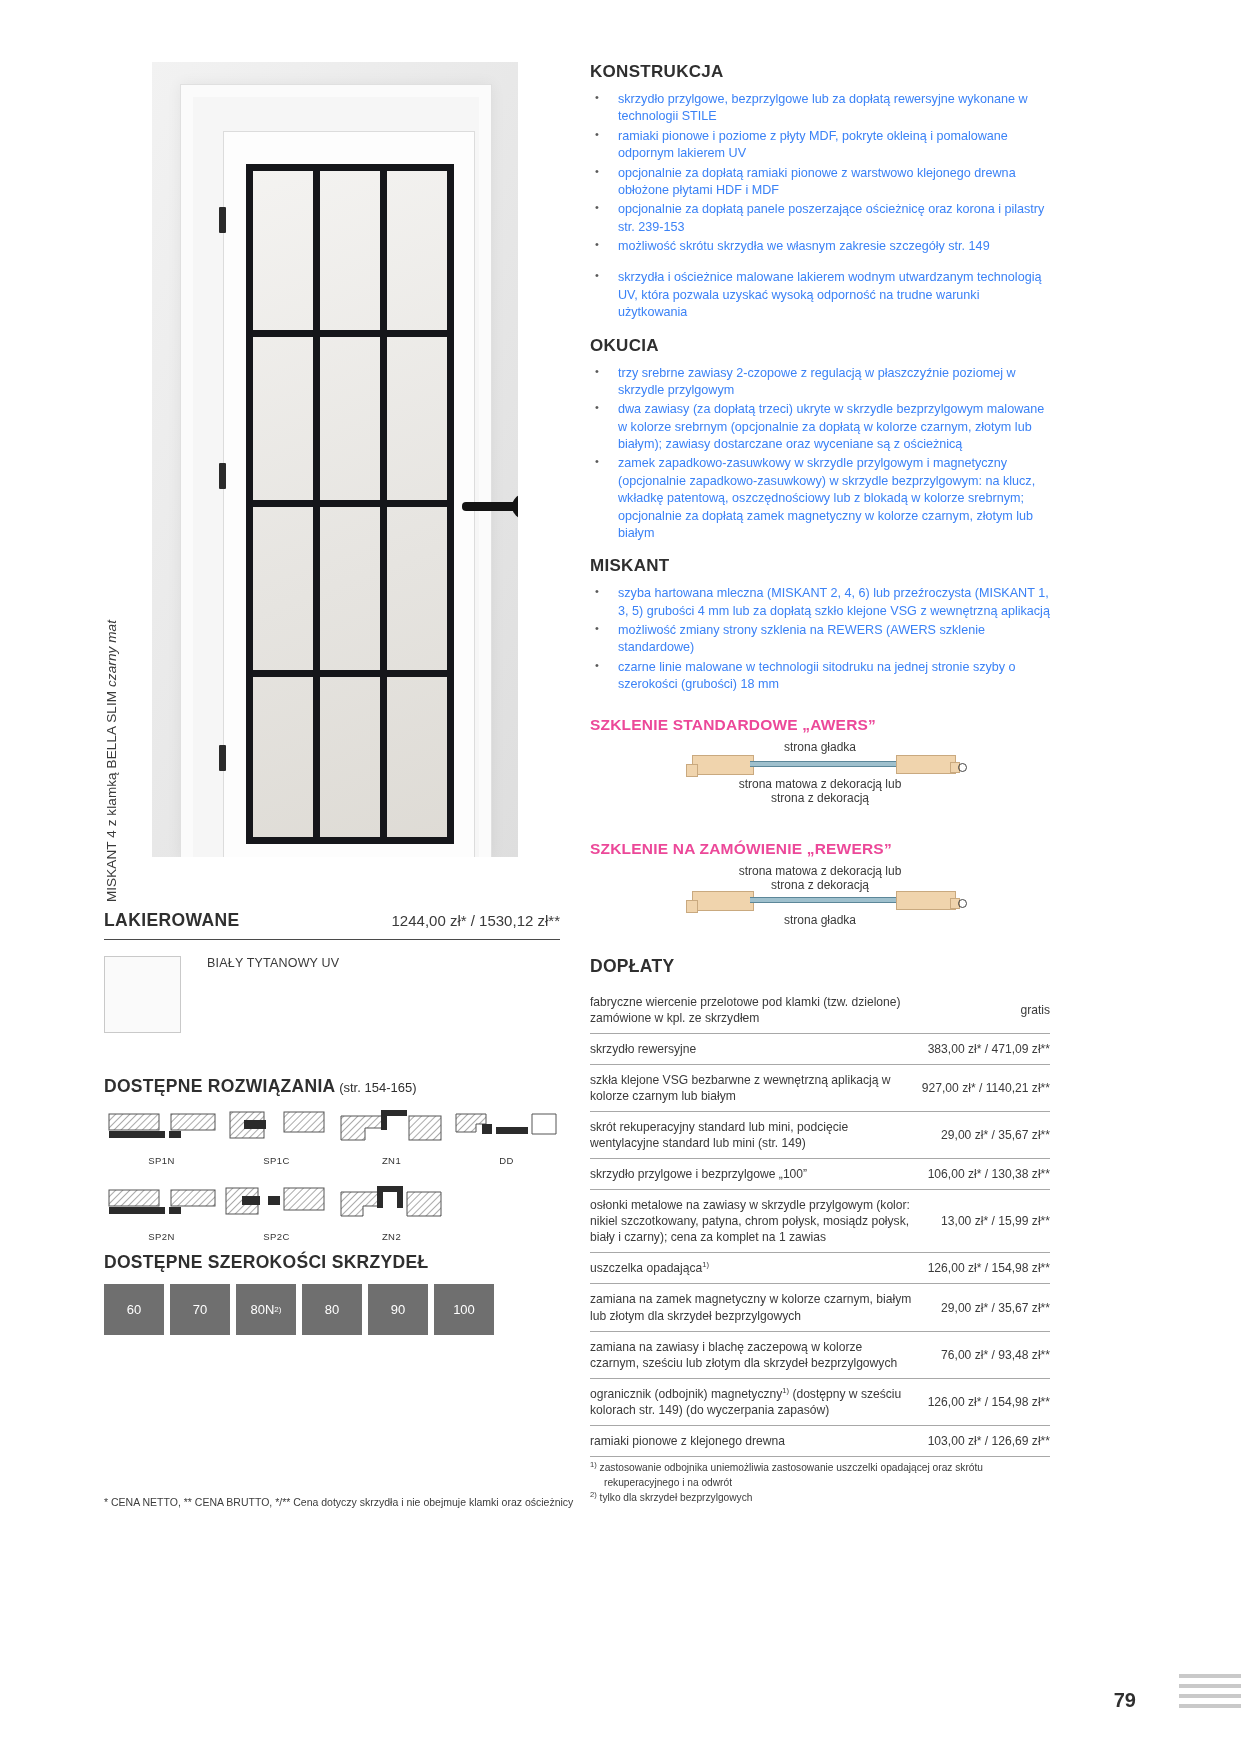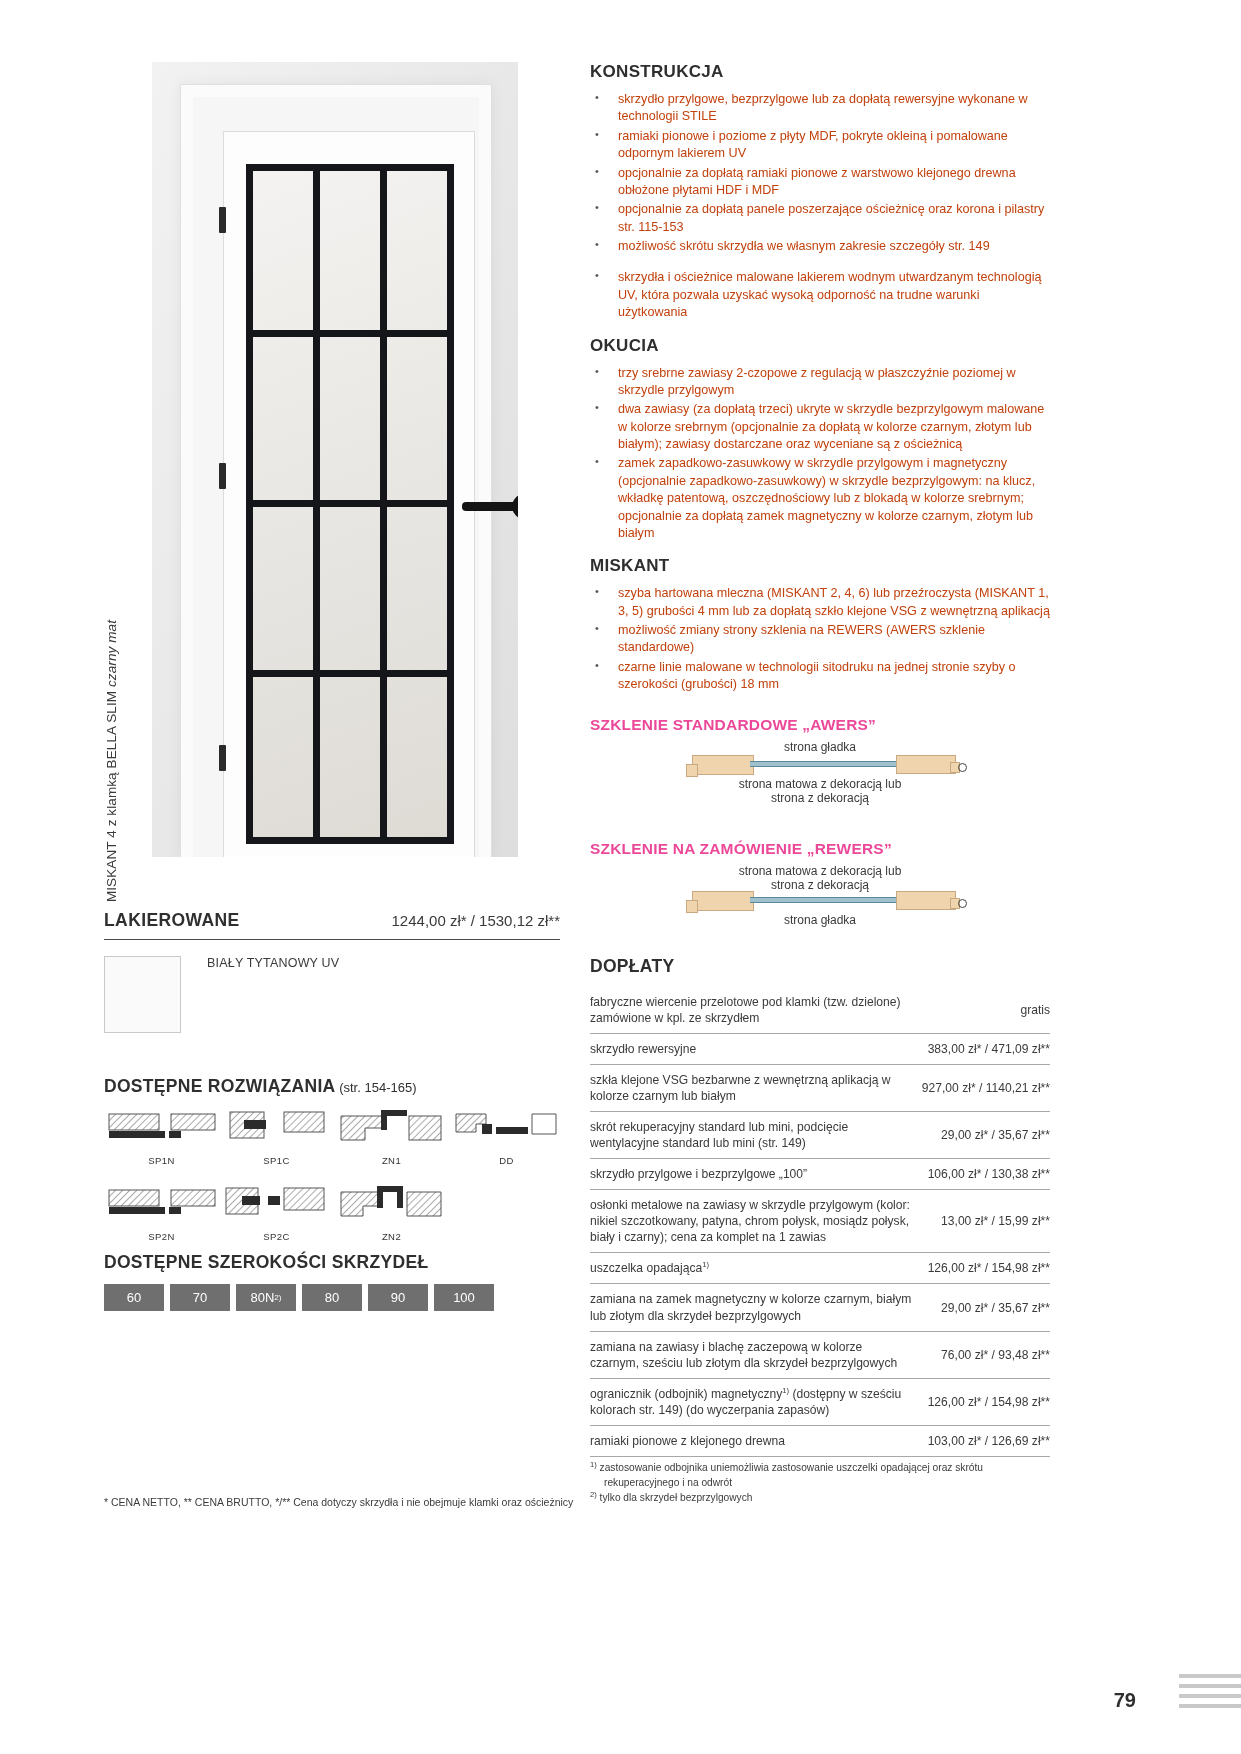--- a/index.html
+++ b/index.html
@@ -47,30 +47,30 @@
   .sec-head{position:absolute;font-size:17.5px;font-weight:bold;letter-spacing:.3px;color:#2f2f2f;}
   .sec-head .sub{font-size:13px;font-weight:normal;letter-spacing:0;}
 
   .sol-grid{position:absolute;left:104px;top:1108px;width:460px;}
   .sol-row{display:flex;}
   .sol-item{width:115px;text-align:center;}
   .sol-cap{font-size:9.5px;letter-spacing:.4px;color:#333;margin-top:1px;}
 
   .width-row{position:absolute;left:104px;top:1284px;display:flex;gap:6px;}
   .w-chip{min-width:44px;height:27px;background:#6f6f6f;color:#fff;
-    font-size:13px;display:flex;align-items:center;justify-content:center;padding:0 8px;}
+    font-size:13px;display:flex;align-items:center;justify-content:center;padding:12px 8px;}
   .w-chip sup{font-size:8px;}
 
   .footnote-left{position:absolute;left:104px;top:1496px;font-size:10.5px;color:#3c3c3c;}
 
   
   .right-col{position:absolute;left:590px;top:62px;width:460px;}
   h2.blk{font-size:17px;font-weight:bold;letter-spacing:.3px;color:#2f2f2f;margin:0 0 9px 0;}
   .spec-list{list-style:none;margin:0 0 14px 0;padding:0;}
-  .spec-list li{position:relative;padding-left:28px;font-size:12.6px;line-height:1.38;margin-bottom:2px;color:#c2410c;}
+  .spec-list li{position:relative;padding-left:28px;font-size:12.6px;line-height:1.38;margin-bottom:2px;color:#3b82f6;}
   .spec-list li:before{content:"•";position:absolute;left:5px;top:-1px;font-size:11px;color:#5a5a5a;}
 
   
   .gl-head{font-size:15.5px;font-weight:bold;letter-spacing:.2px;color:#ec4899;margin:22px 0 6px 0;}
   .diag{position:relative;height:78px;width:460px;}
   .d-cap{position:absolute;width:100%;text-align:center;font-size:12px;line-height:1.22;color:#3a3a3a;}
   .d-wood{position:absolute;background:#f0d4ad;border:1px solid #c9a97f;}
   .d-notch{position:absolute;background:#f0d4ad;border:1px solid #c9a97f;}
   .d-glass{position:absolute;height:4px;background:#9fc0cd;border-top:1px solid #5c8799;border-bottom:1px solid #5c8799;}
   .d-knob{position:absolute;width:7px;height:7px;border:1.4px solid #444;border-radius:50%;}
@@ -241,21 +241,21 @@
 
   <div class="footnote-left">* CENA NETTO,  ** CENA BRUTTO,  */** Cena dotyczy skrzydła i nie obejmuje klamki oraz ościeżnicy</div>
 
   <div class="right-col">
 
     <h2 class="blk">KONSTRUKCJA</h2>
     <ul class="spec-list">
       <li>skrzydło przylgowe, bezprzylgowe lub za dopłatą rewersyjne wykonane w technologii STILE</li>
       <li>ramiaki pionowe i poziome z płyty MDF, pokryte okleiną i pomalowane odpornym lakierem UV</li>
       <li>opcjonalnie za dopłatą ramiaki pionowe z warstwowo klejonego drewna obłożone płytami HDF i MDF</li>
-      <li>opcjonalnie za dopłatą panele poszerzające ościeżnicę oraz korona i pilastry str. 115-153</li>
+      <li>opcjonalnie za dopłatą panele poszerzające ościeżnicę oraz korona i pilastry str. 239-153</li>
       <li>możliwość skrótu skrzydła we własnym zakresie szczegóły str. 149</li>
     </ul>
 
     <ul class="spec-list">
       <li>skrzydła i ościeżnice malowane lakierem wodnym utwardzanym technologią UV, która pozwala uzyskać wysoką odporność na trudne warunki użytkowania</li>
     </ul>
 
     <h2 class="blk">OKUCIA</h2>
     <ul class="spec-list">
       <li>trzy srebrne zawiasy 2-czopowe z regulacją w płaszczyźnie poziomej w skrzydle przylgowym</li>

